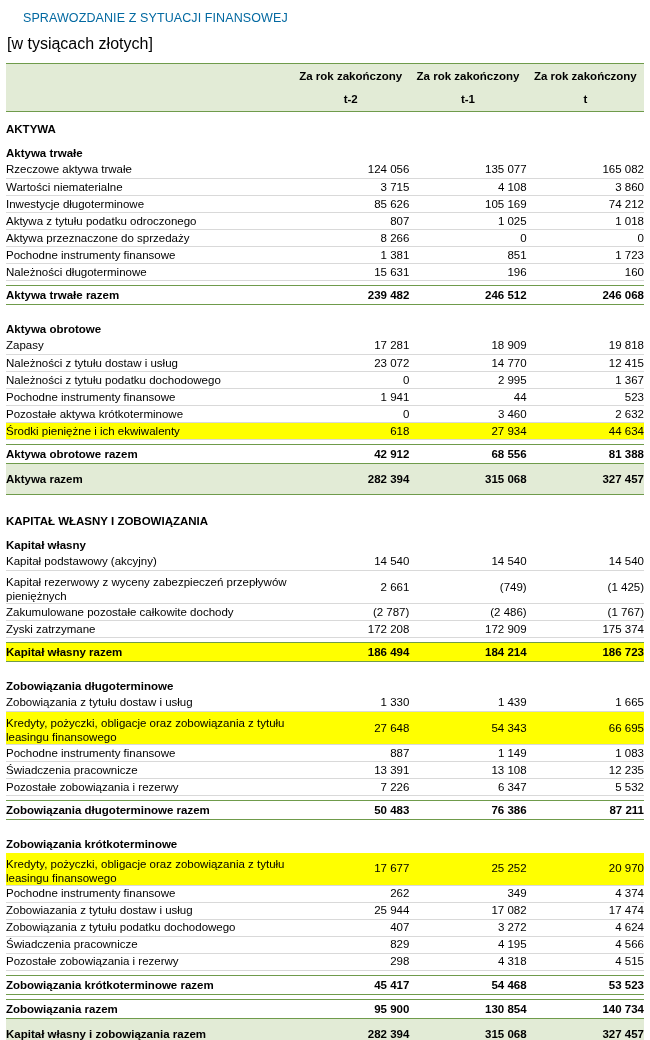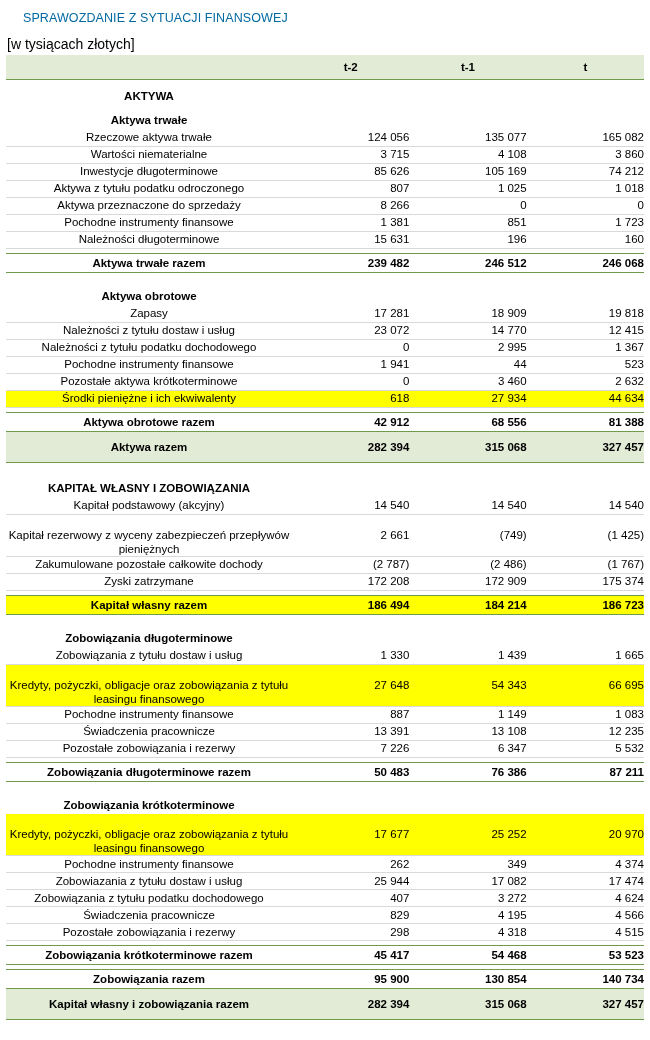--- a/index.html
+++ b/index.html
@@ -29,23 +29,23 @@
     font-size: 12.5px;
     font-weight: normal;
     color: #0369a1;
     letter-spacing: 0.1px;
     padding: 11px 0 0 1px;
     line-height: 14px;
     white-space: nowrap;
     margin-left: 16px;
   }
   .doc-subtitle {
-    font-size: 14px;
+    font-size: 16px;
     color: #000000;
-    padding: 12px 0 4px 1px;
+    padding: 12px 0 12px 1px;
     line-height: 14px;
     white-space: nowrap;
   }
 
   
   table.fin {
     width: 638px;
     border-collapse: collapse;
     table-layout: fixed;
     font-size: 11.5px;
@@ -53,21 +53,21 @@
   table.fin col.c-label { width: 286px; }
   table.fin col.c-num   { width: 117.33px; }
 
   table.fin td, table.fin th {
     padding: 0;
     vertical-align: middle;
     box-sizing: border-box;
   }
 
   .lbl {
-    text-align: center;
+    text-align: left;
     padding-left: 5px;
     padding-right: 4px;
   }
   .num {
     text-align: right;
     padding-right: 5px;
     white-space: nowrap;
   }
 
   
@@ -103,21 +103,21 @@
   
   tr.item td {
     height: 17px;
     border-bottom: 1px solid #d9d9d9;
     font-size: 11.5px;
     line-height: 13px;
   }
   tr.item.tall td {
     height: 31px;
   }
-  tr.item.tall .lbl { line-height: 14px; padding-top: 13px; }
+  tr.item.tall .lbl { line-height: 14px; padding-top: 4px; }
 
   
   tr.hl td { background: #ffff00; }
 
   
   tr.subtotal td {
     height: 19px;
     font-weight: bold;
     font-size: 11.5px;
     border-top: 1px solid #6f9b4b;
@@ -153,20 +153,26 @@
   <div class="doc-subtitle">[w tysiącach złotych]</div>
 
   <table class="fin">
     <colgroup>
       <col class="c-label">
       <col class="c-num">
       <col class="c-num">
       <col class="c-num">
     </colgroup>
     <thead>
+      <tr class="head-row first">
+        <th class="lbl hlabel"></th>
+        <th>Za rok zakończony</th>
+        <th>Za rok zakończony</th>
+        <th>Za rok zakończony</th>
+      </tr>
       <tr class="head-row last">
         <th class="lbl hlabel"></th>
         <th>t-2</th>
         <th>t-1</th>
         <th>t</th>
       </tr>
     </thead>
     <tbody id="table-body">
         <tr class="sec-main">
           <td class="lbl">AKTYWA</td>
@@ -293,20 +299,26 @@
         </tr>
         <tr class="spacer">
           <td colspan="4"></td>
         </tr>
         <tr class="sec-main">
           <td class="lbl">KAPITAŁ WŁASNY I ZOBOWIĄZANIA</td>
           <td class="num"></td>
           <td class="num"></td>
           <td class="num"></td>
         </tr>
+        <tr class="grp">
+          <td class="lbl">Kapitał własny</td>
+          <td class="num"></td>
+          <td class="num"></td>
+          <td class="num"></td>
+        </tr>
         <tr class="item">
           <td class="lbl">Kapitał podstawowy (akcyjny)</td>
           <td class="num">14 540</td>
           <td class="num">14 540</td>
           <td class="num">14 540</td>
         </tr>
         <tr class="item tall">
           <td class="lbl">Kapitał rezerwowy z wyceny zabezpieczeń przepływów pieniężnych</td>
           <td class="num">2 661</td>
           <td class="num">(749)</td>

